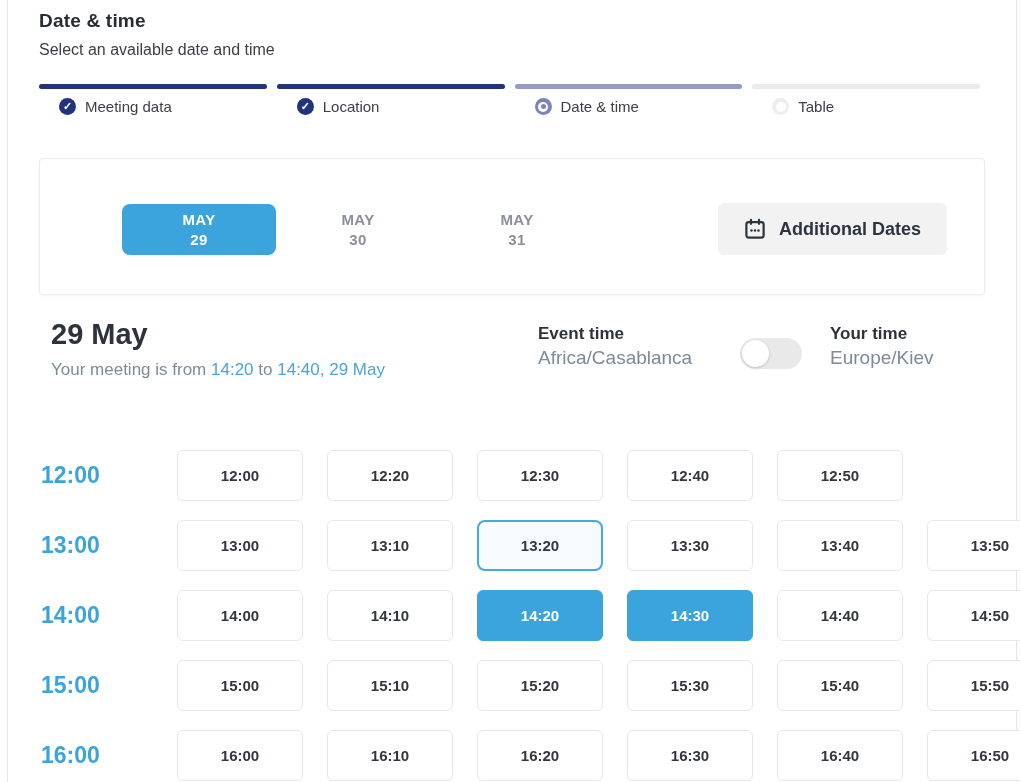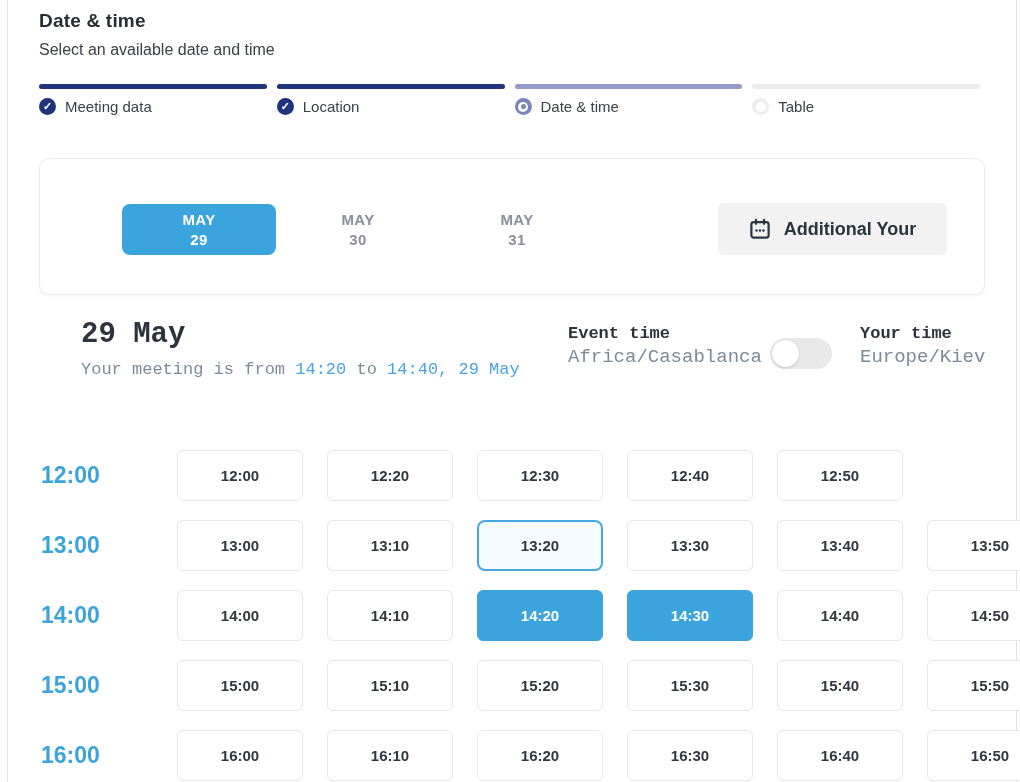--- a/index.html
+++ b/index.html
@@ -13,55 +13,55 @@
   .page-title { font-size:19px; font-weight:bold; color:#282d34; letter-spacing:.2px; }
   .page-subtitle { font-size:16px; color:#3c4046; margin-top:9px; }
 
   
   .stepper { position:absolute; top:84px; left:31px; width:941px; display:flex; gap:10px; }
   .step { flex:1; cursor:pointer; }
   .step-bar { height:5px; border-radius:3px; }
   .step.completed .step-bar { background:#22337e; }
   .step.active .step-bar { background:#959cc9; }
   .step.upcoming .step-bar { background:#ebebed; }
-  .step-label-row { display:flex; align-items:center; gap:9px; margin-top:9px; }
+  .step-label-row { display:flex; align-items:center; gap:9px; margin-top:9px;margin-left:20px; }
   .step-icon { width:17px; height:17px; border-radius:50%; position:relative; flex:none; }
   .step.completed .step-icon { background:#22337e; }
   .step.completed .step-icon::after { content:"\2713"; position:absolute; left:0; top:0;
       width:17px; height:17px; color:#fff; font-size:11px; font-weight:bold;
       display:flex; align-items:center; justify-content:center; }
   .step.active .step-icon { background:#7b84be; }
   .step.active .step-icon::before { content:""; position:absolute; left:3.5px; top:3.5px;
       width:10px; height:10px; border-radius:50%; background:#fff; }
   .step.active .step-icon::after { content:""; position:absolute; left:6px; top:6px;
       width:5px; height:5px; border-radius:50%; background:#7b84be; }
   .step.upcoming .step-icon { background:#ededef; }
   .step.upcoming .step-icon::before { content:""; position:absolute; left:3.5px; top:3.5px;
       width:10px; height:10px; border-radius:50%; background:#fff; }
   .step-text { font-size:15px; color:#3c4046; }
 
   
   .date-card { position:absolute; top:158px; left:31px; width:946px; height:137px;
-               border:1px solid #ececee; border-radius:10px; background:#fff;
+               border:1px solid #ececee; border-radius:4px; background:#fff;
                box-shadow:0 1px 3px rgba(0,0,0,.04); }
   .date-tabs { position:absolute; left:82px; top:45px; display:flex; gap:5px; }
   .tab { width:154px; height:51px; border:none; background:transparent; border-radius:8px;
          cursor:pointer; font-family:inherit; display:flex; flex-direction:column;
          align-items:center; justify-content:center; gap:3px; }
   .tab-month, .tab-day { font-size:15px; font-weight:bold; color:#8a8f99; letter-spacing:.4px; }
   .tab.selected { background:#3ba4dc; }
   .tab.selected .tab-month, .tab.selected .tab-day { color:#fff; }
   .additional-btn { position:absolute; left:678px; top:44px; width:229px; height:52px;
          background:#f2f2f3; border:none; border-radius:6px; cursor:pointer;
          display:flex; align-items:center; justify-content:center; gap:13px;
          font-family:inherit; font-size:18px; font-weight:bold; color:#2c343e; }
   .cal-icon { display:flex; }
 
   
-  .summary { position:absolute; top:318px; left:45px; width:947px; height:85px;font-family:Liberation Mono, monospace; }
+  .summary { position:absolute; top:318px; left:15px; width:947px; height:85px; }
   .date-heading { position:absolute; left:28px; top:0; font-size:29px; font-weight:bold; color:#2e333b; }
   .meeting-line { position:absolute; left:28px; top:42px; font-size:17px; color:#7d8b99; }
   .meeting-line .t { color:#4aa4df; }
   .tz-event { position:absolute; left:515px; top:6px; }
   .tz-your { position:absolute; left:807px; top:6px; }
   .tz-label { font-size:17px; font-weight:bold; color:#2e333b; }
   .tz-zone { font-size:19px; color:#7d8b99; margin-top:3px; }
   .toggle { position:absolute; left:717px; top:20px; width:62px; height:31px; border:none;
             border-radius:16px; background:#e9e9ea; cursor:pointer; }
   .toggle-knob { position:absolute; left:2px; top:2px; width:27px; height:27px; border-radius:50%;
@@ -138,21 +138,21 @@
       <span class="cal-icon">
         <svg width="22" height="22" viewBox="0 0 24 24">
           <rect x="2.6" y="4.4" width="18.8" height="17" rx="2.6" fill="none" stroke="#2c343e" stroke-width="2.4"></rect>
           <line x1="7.6" y1="2" x2="7.6" y2="6.4" stroke="#2c343e" stroke-width="2.4" stroke-linecap="round"></line>
           <line x1="16.4" y1="2" x2="16.4" y2="6.4" stroke="#2c343e" stroke-width="2.4" stroke-linecap="round"></line>
           <circle cx="8.2" cy="13.6" r="1.35" fill="#2c343e"></circle>
           <circle cx="12" cy="13.6" r="1.35" fill="#2c343e"></circle>
           <circle cx="15.8" cy="13.6" r="1.35" fill="#2c343e"></circle>
         </svg>
       </span>
-      <span>Additional Your</span>
+      <span>Additional Dates</span>
     </button>
   </div>
 
   <div class="summary">
     <div class="date-heading">29 May</div>
     <div class="meeting-line">
       <span>Your meeting is from</span>
       <span class="t">14:20</span>
       <span>to</span>
       <span class="t">14:40, 29 May</span>

